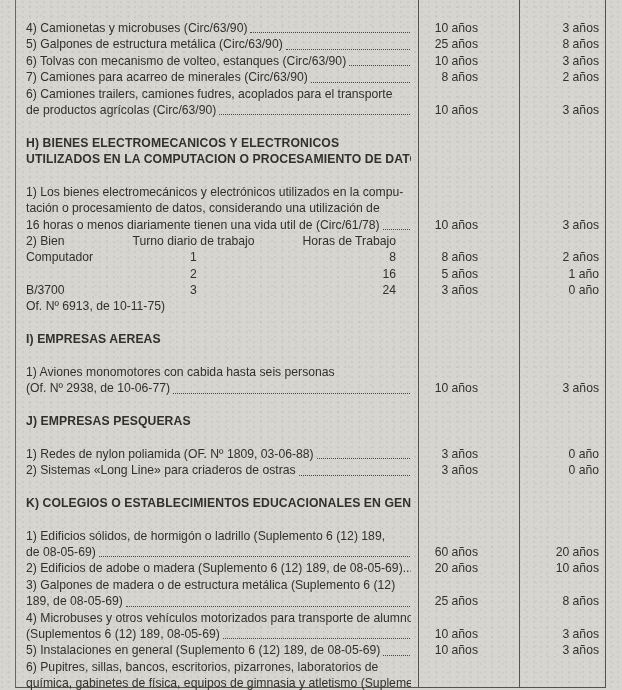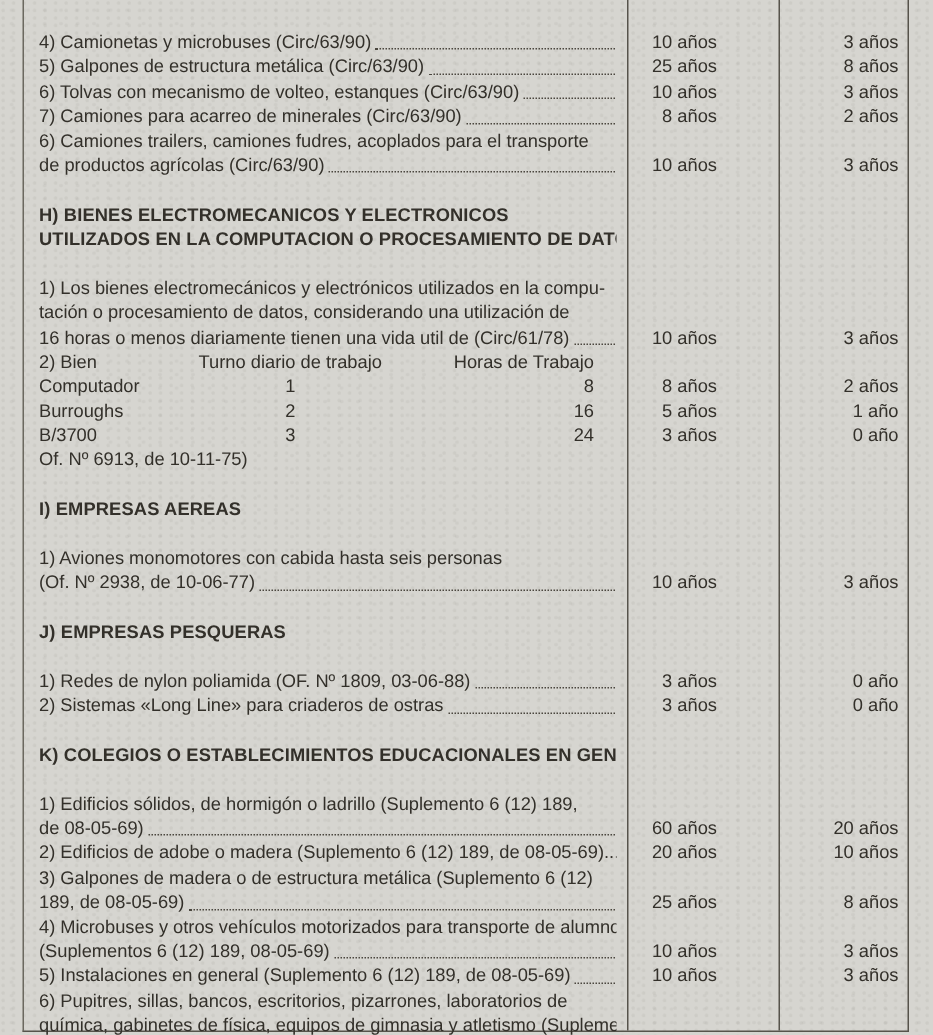--- a/index.html
+++ b/index.html
@@ -126,23 +126,20 @@
         <div class="line">
           <div class="desc">
             <span class="t">Computador</span>
           </div>
           <span class="mid">1</span>
           <span class="mid2">8</span>
           <span class="c1">8 años</span>
           <span class="c2">2 años</span>
         </div>
         <div class="line">
-          <div class="desc">
-            <span class="t">Burroughs</span>
-          </div>
           <span class="mid">2</span>
           <span class="mid2">16</span>
           <span class="c1">5 años</span>
           <span class="c2">1 año</span>
         </div>
         <div class="line">
           <div class="desc">
             <span class="t">B/3700</span>
           </div>
           <span class="mid">3</span>

